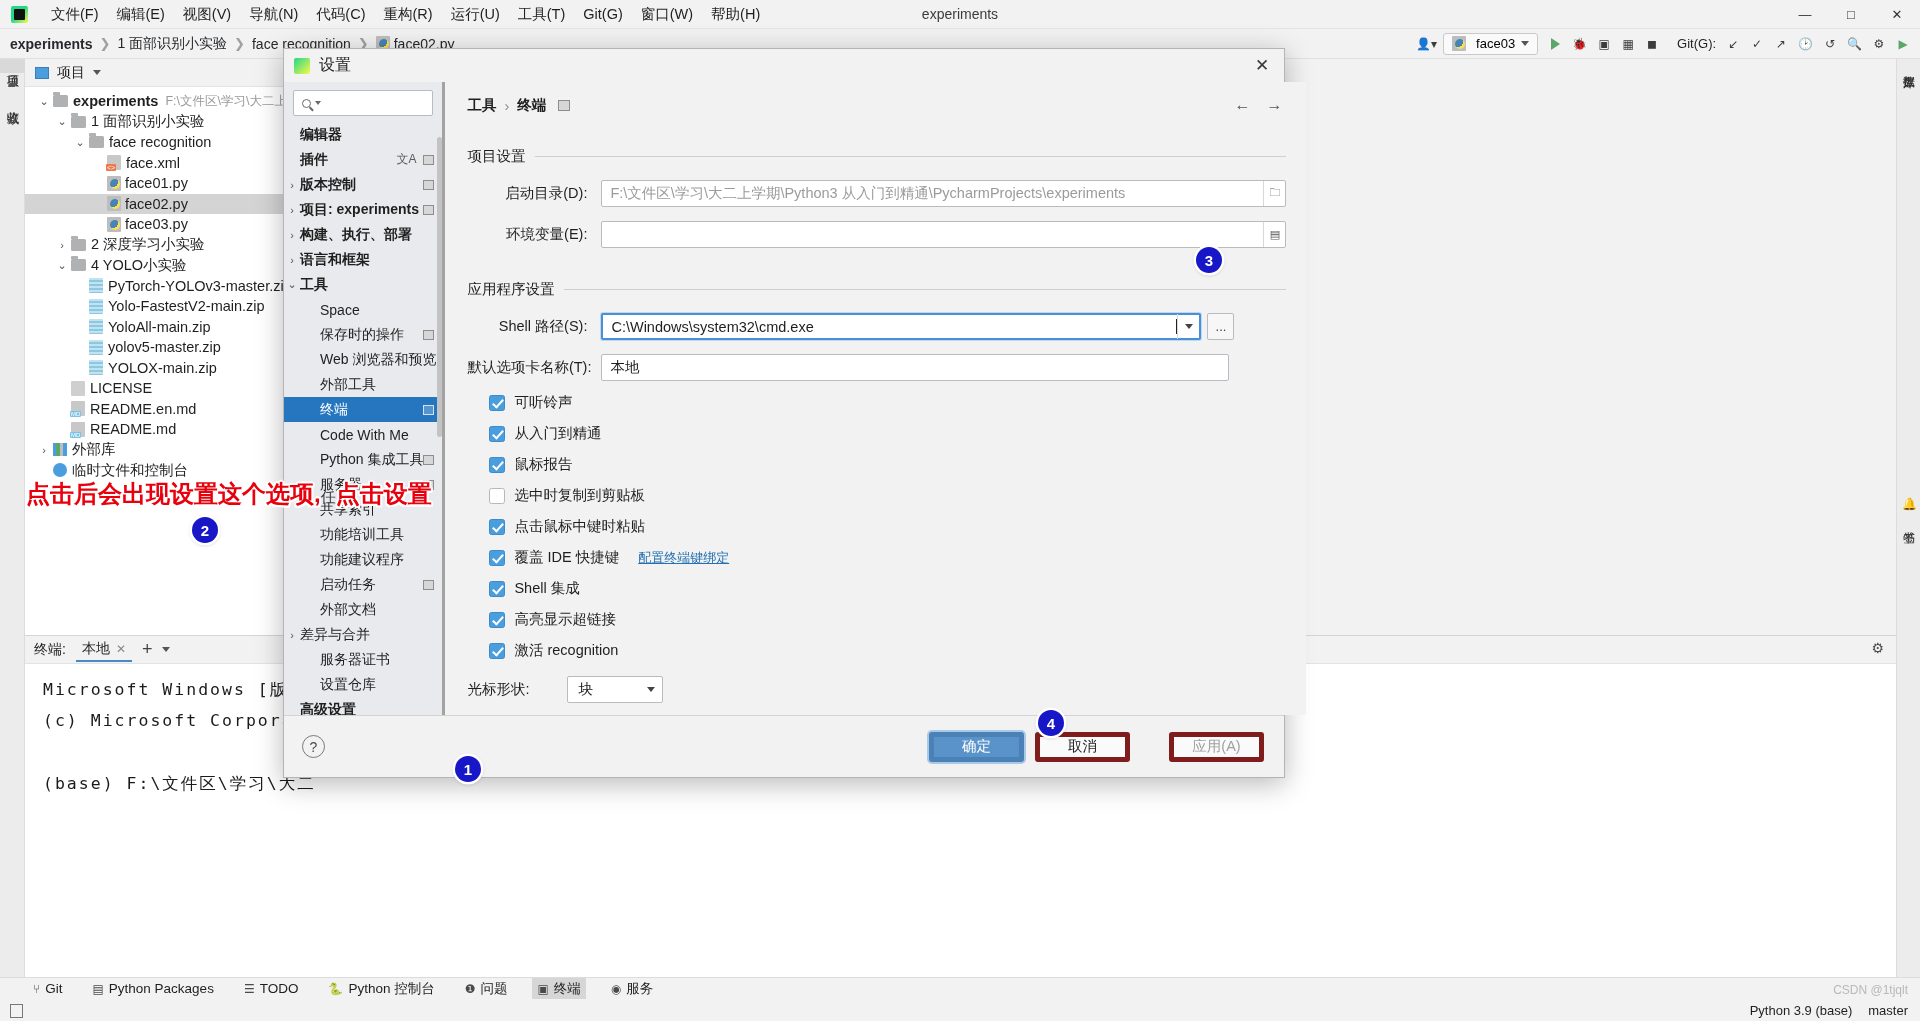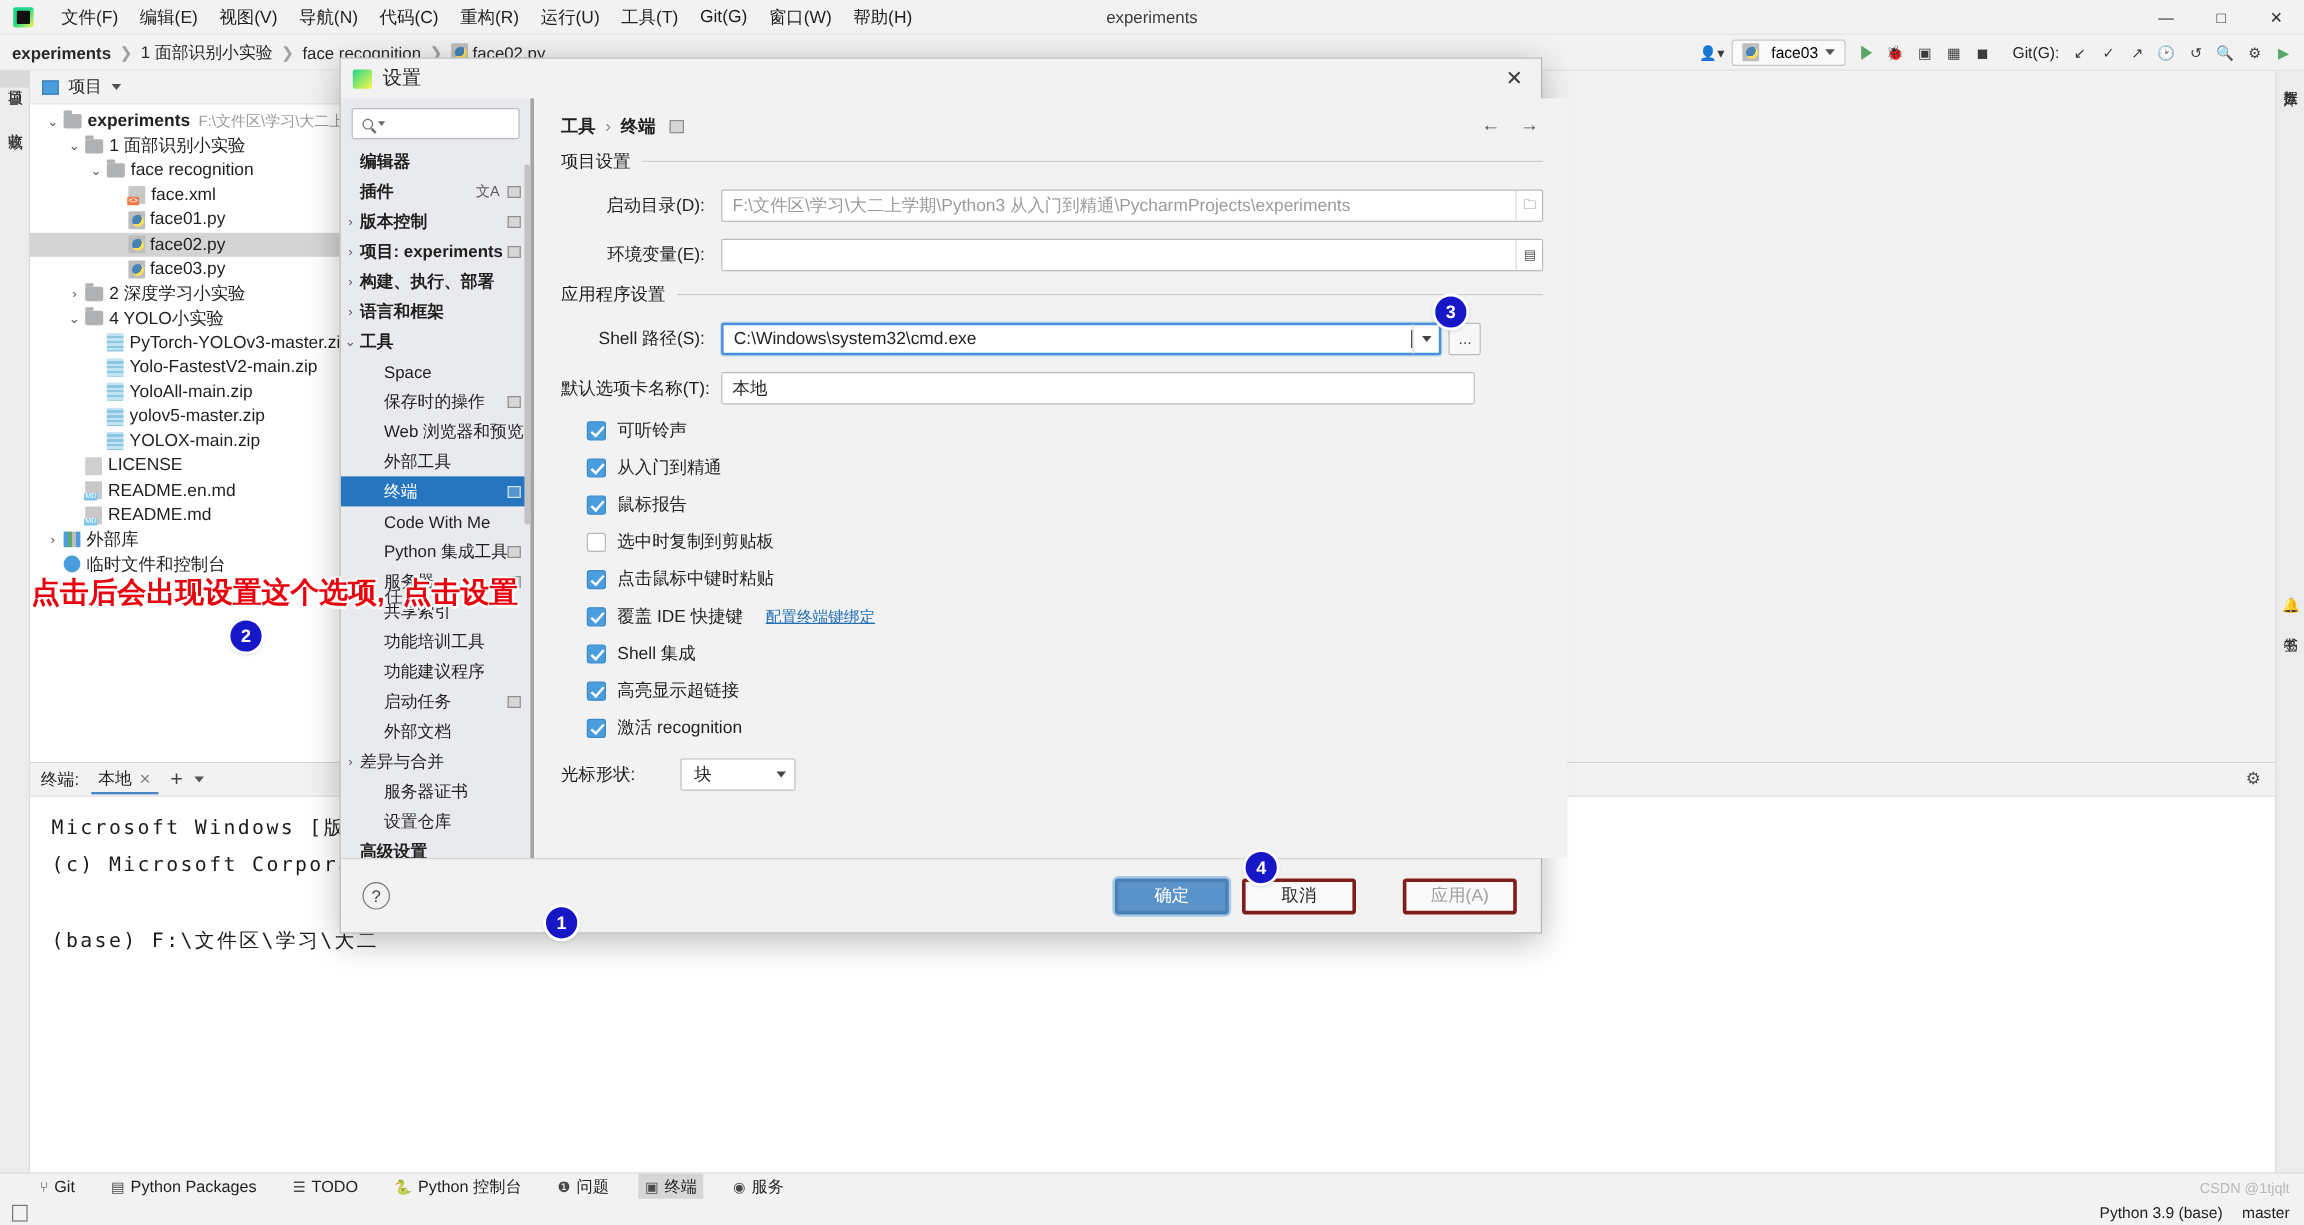--- a/index.html
+++ b/index.html
@@ -236,21 +236,21 @@
   }
 
   
   .sets-right { flex: 1; background: #f2f2f2; position: relative; padding: 14px 20px 0 22px; }
   .bc { display: flex; align-items: center; gap: 8px; font-size: 14.5px; color: #1f1f1f; }
   .bc .sep { color: #8d8d8d; }
   .bc .bold { font-weight: bold; }
   .bc-mini { width: 12px; height: 11px; border: 1.4px solid #8d8d8d; background: #d7d7d7; margin-left: 4px;}
   .navarrows { position: absolute; right: 24px; top: 14px; display: flex; gap: 16px; color: #555; font-size: 16px; }
 
-  .grp { margin-top: 10px; }
+  .grp { margin-top: 32px; }
   .grp-title { display: flex; align-items: center; gap: 10px; font-size: 14.5px; color: #1f1f1f; }
   .grp-line { flex: 1; height: 1px; background: #cfcfcf; }
 
   .frow { display: flex; align-items: center; margin-top: 14px; }
   .flabel { font-size: 14.5px; color: #1f1f1f; text-align: right; white-space: nowrap; }
   .fin {
     height: 27px; background: #fff; border: 1px solid #b8bcc2; border-radius: 2px;
     display: flex; align-items: center; padding: 0 8px; font-size: 14.5px; color: #1f1f1f;
   }
   .fin.placeholder { color: #9b9b9b; }
@@ -290,21 +290,21 @@
     border-top: 1px solid #d4d4d4; display: flex; align-items: center; justify-content: flex-end;
     gap: 11px; padding-right: 20px;
   }
   .qbtn {
     position: absolute; left: 18px; bottom: 19px; width: 23px; height: 23px;
     border-radius: 50%; border: 1.6px solid #7a7a7a; color: #4a4a4a;
     display: flex; align-items: center; justify-content: center; font-size: 14px;
   }
   .btn {
     height: 30px; min-width: 95px; border-radius: 3px; font-size: 14.5px;
-    display: flex; align-items: center; justify-content: center; border: 3px solid #7f1d1d; background: #fafafa; color: #1f1f1f;
+    display: flex; align-items: center; justify-content: center; border: 5px solid #7f1d1d; background: #fafafa; color: #1f1f1f;
   }
   .btn.primary { background: #5a93c9; border-color: #4a82b8; color: #fff; box-shadow: 0 0 0 2px #a9c9e6; }
   .btn.disabled { color: #a0a0a0; margin-left: 28px; }
 
   
   .marker {
     position: absolute; width: 26px; height: 26px; border-radius: 50%;
     background: #1717c8; color: #fff; font-size: 15px; font-weight: bold;
     display: flex; align-items: center; justify-content: center;
     box-shadow: 0 0 0 2.5px #fff, 0 1px 4px rgba(0,0,0,.45); z-index: 70;

